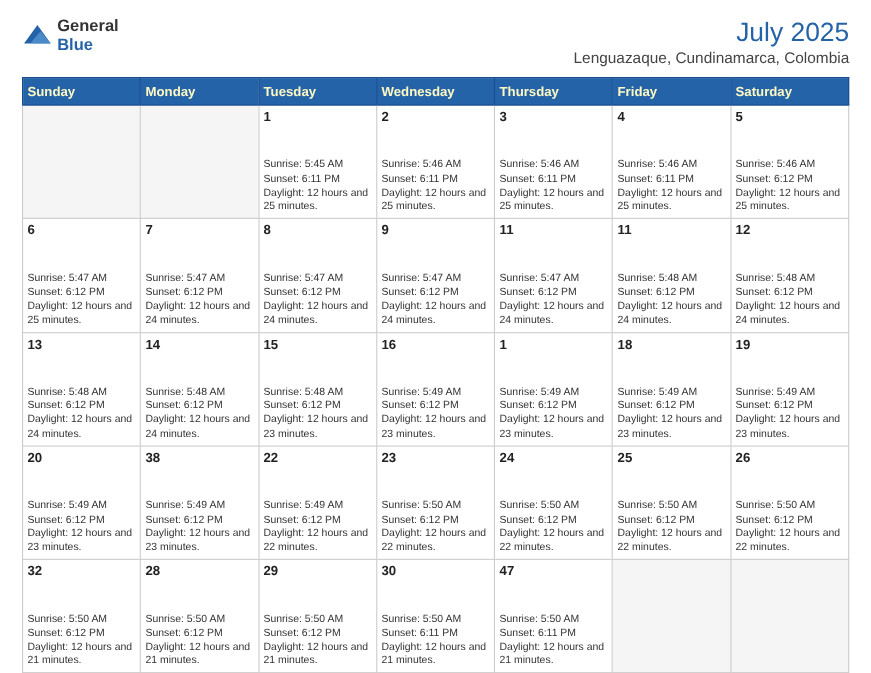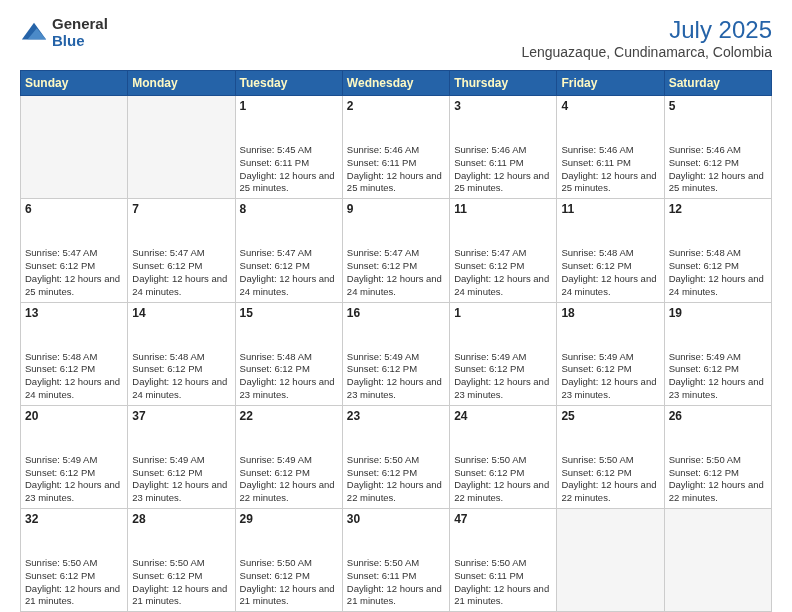--- a/index.html
+++ b/index.html
@@ -256,21 +256,21 @@
           </td>
         </tr>
         <tr>
           <td>
             <span class="day-num">20</span>
             <div class="day-info" style="white-space: pre-line;">Sunrise: 5:49 AM
 Sunset: 6:12 PM
 Daylight: 12 hours and 23 minutes.</div>
           </td>
           <td>
-            <span class="day-num">37</span>
+            <span class="day-num">38</span>
             <div class="day-info" style="white-space: pre-line;">Sunrise: 5:49 AM
 Sunset: 6:12 PM
 Daylight: 12 hours and 23 minutes.</div>
           </td>
           <td>
             <span class="day-num">22</span>
             <div class="day-info" style="white-space: pre-line;">Sunrise: 5:49 AM
 Sunset: 6:12 PM
 Daylight: 12 hours and 22 minutes.</div>
           </td>

